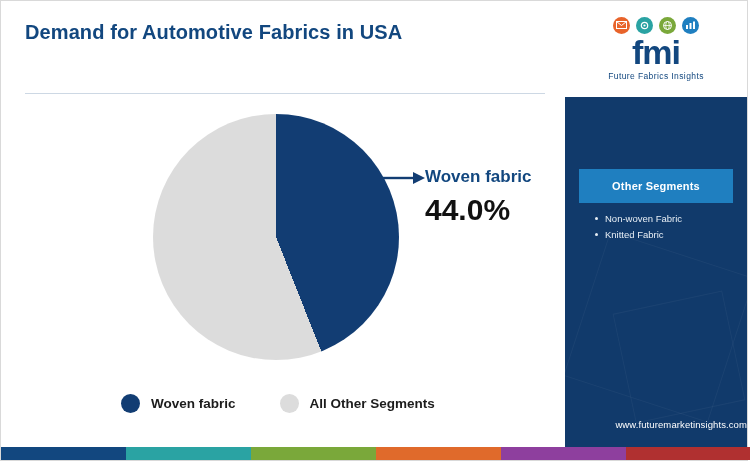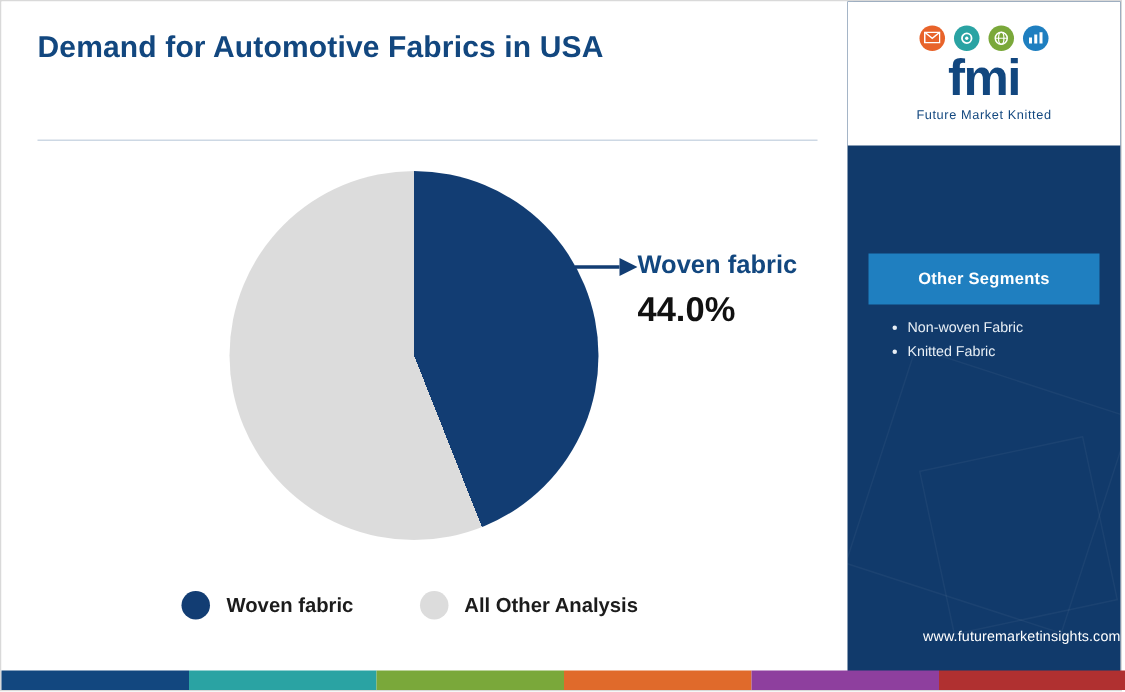--- a/index.html
+++ b/index.html
@@ -48,21 +48,21 @@
   
   #callout-arrow{
     position:absolute;left:382px;top:170px;width:42px;height:14px;
   }
   #callout-label{
     position:absolute;left:424px;top:166px;
     font-size:17px;font-weight:bold;color:#12477f;white-space:nowrap;
   }
   #callout-value{
     position:absolute;left:424px;top:192px;
-    font-size:23px;font-weight:bold;color:#111111;white-space:nowrap;
+    font-size:30px;font-weight:bold;color:#111111;white-space:nowrap;
   }
 
   
   #legend{
     position:absolute;left:120px;top:393px;
     display:flex;align-items:center;gap:44px;
   }
   .legend-item{display:flex;align-items:center;gap:11px;}
   .legend-swatch{width:19px;height:19px;border-radius:50%;display:block;}
   .legend-text{font-size:13.5px;font-weight:bold;color:#1c1c1c;white-space:nowrap;}
@@ -153,21 +153,21 @@
     <div id="callout-label">Woven fabric</div>
     <div id="callout-value">44.0%</div>
 
     <div id="legend">
       <div class="legend-item">
         <span class="legend-swatch" style="background:#123d73;"></span>
         <span class="legend-text">Woven fabric</span>
       </div>
       <div class="legend-item">
         <span class="legend-swatch" style="background:#dcdcdc;"></span>
-        <span class="legend-text">All Other Analysis</span>
+        <span class="legend-text">All Other Segments</span>
       </div>
     </div>
 
   </div>
 
   <div id="right-panel">
 
     <div class="deco" style="left:18px;top:250px;width:150px;height:150px;transform:rotate(18deg);"></div>
     <div class="deco" style="left:58px;top:300px;width:110px;height:110px;transform:rotate(-12deg);"></div>
 
@@ -194,21 +194,21 @@
         </span>
         <span class="logo-dot" style="background:#1f7fc0;">
           <svg width="11" height="9" viewBox="0 0 11 9">
               <rect x="1" y="4" width="2" height="4" fill="#fff"></rect>
               <rect x="4.5" y="2" width="2" height="6" fill="#fff"></rect>
               <rect x="8" y="0.5" width="2" height="7.5" fill="#fff"></rect>
             </svg>
         </span>
       </div>
       <div id="logo-fmi">fmi</div>
-      <div id="logo-tag">Future Market Knitted</div>
+      <div id="logo-tag">Future Fabrics Insights</div>
     </div>
 
     <div id="other-seg-header">
       <span>Other Segments</span>
     </div>
 
     <ul id="other-seg-list">
       <li>Non-woven Fabric</li>
       <li>Knitted Fabric</li>
     </ul>

